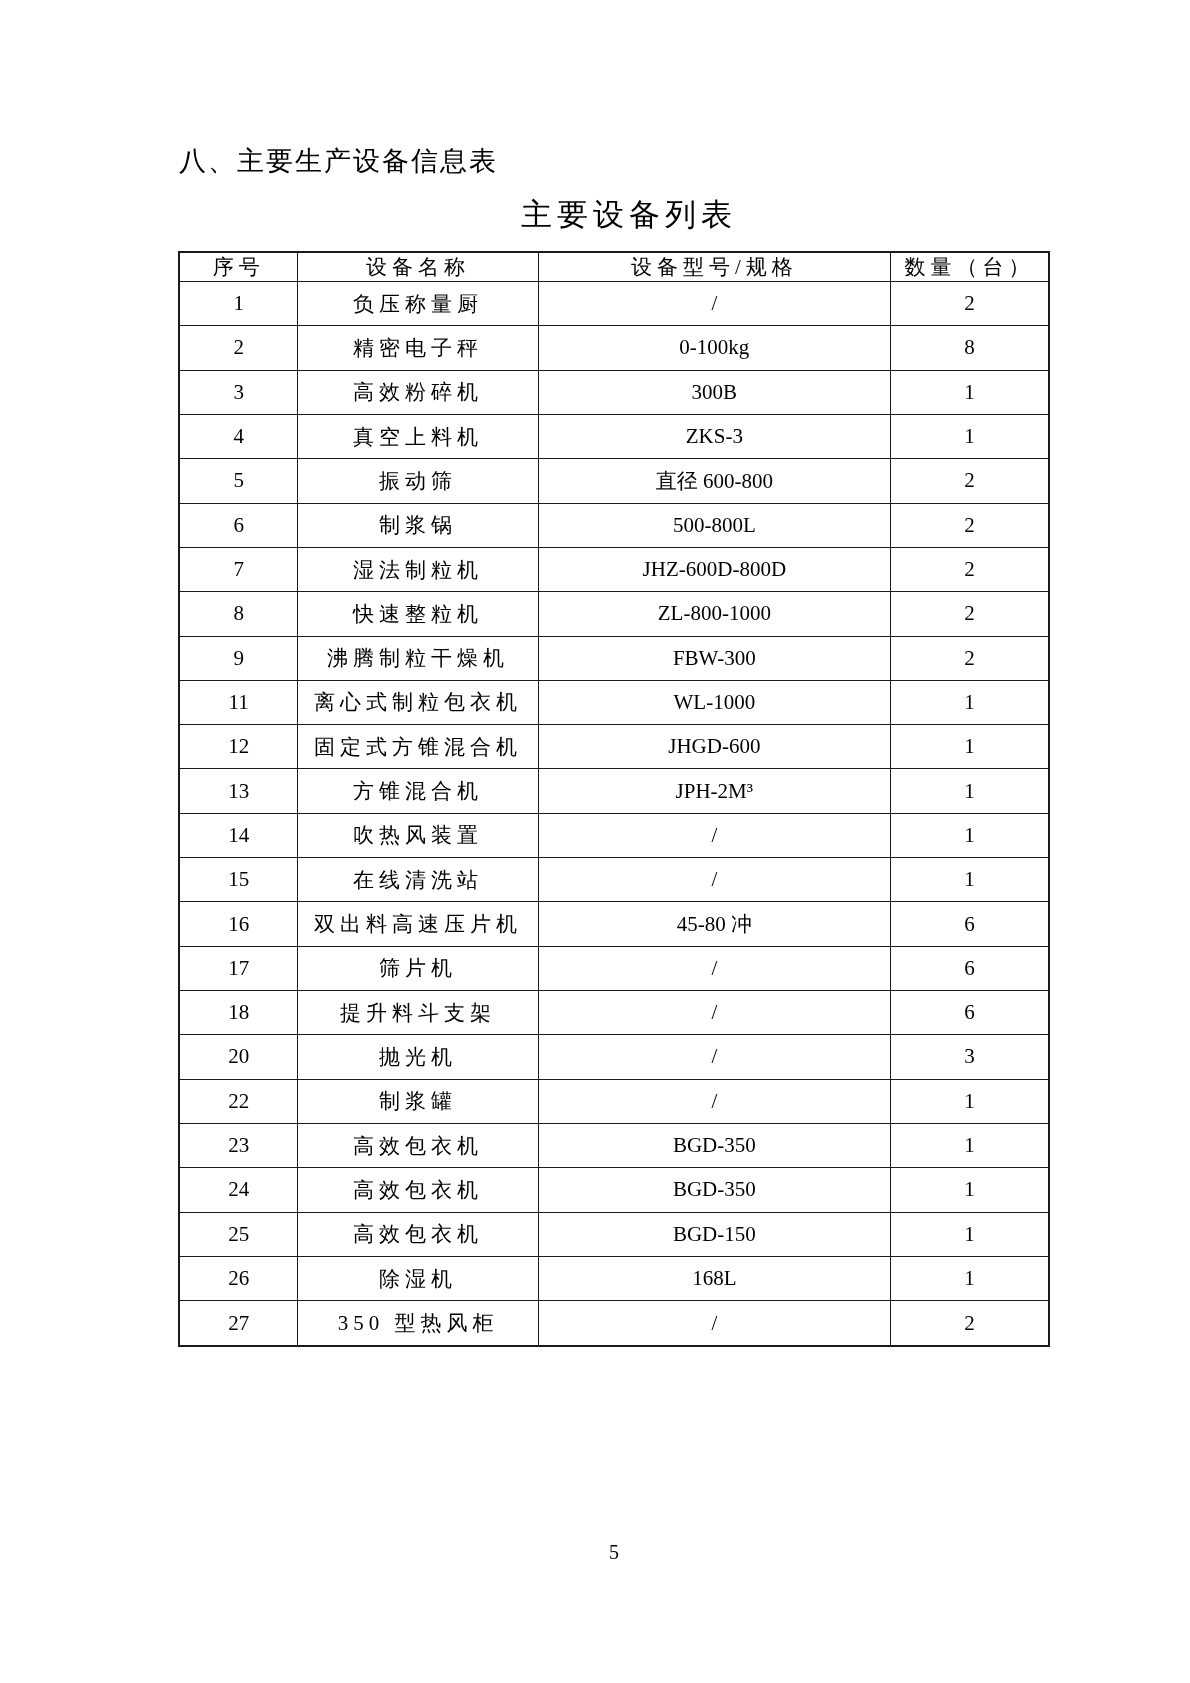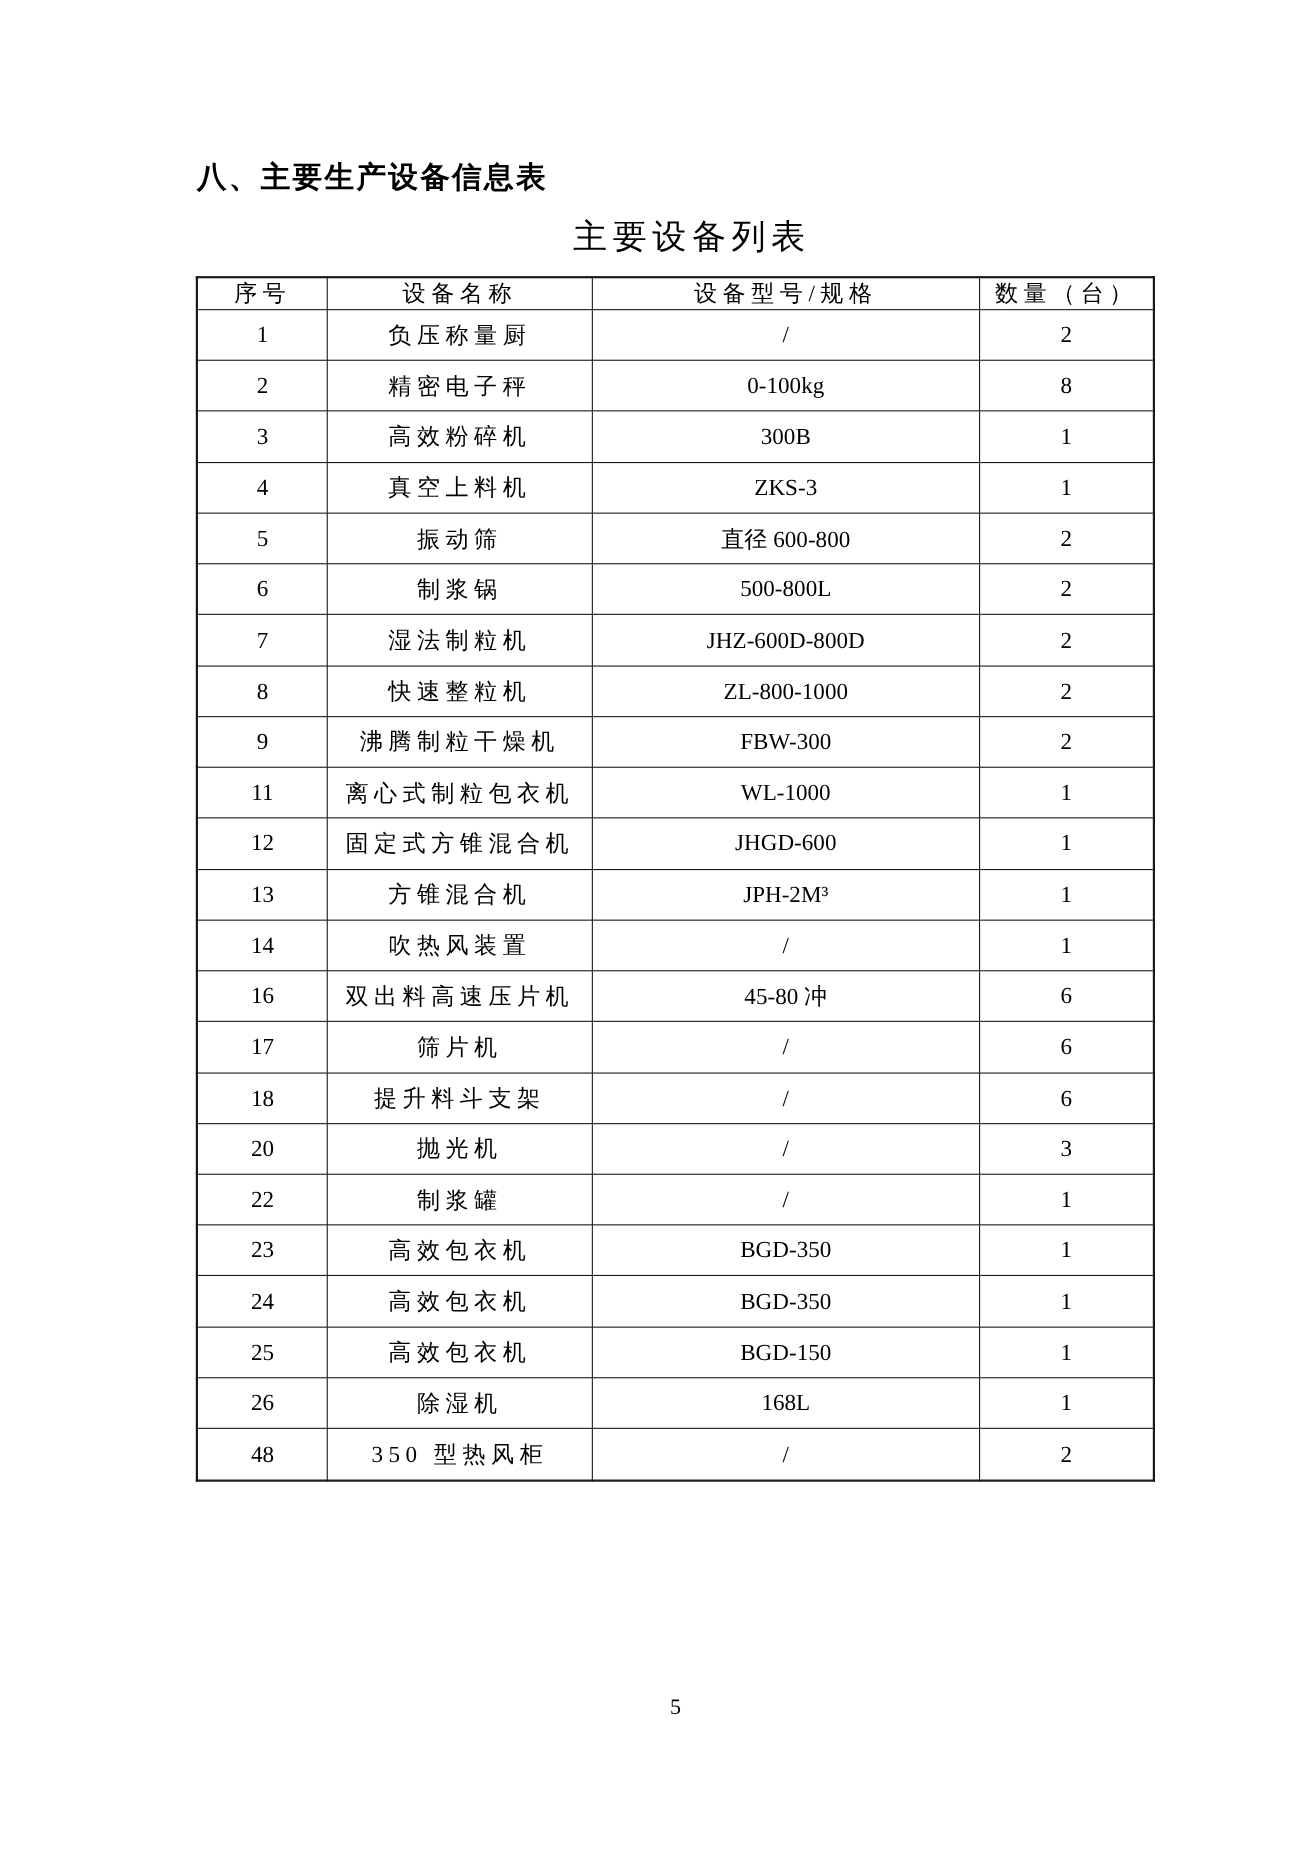--- a/index.html
+++ b/index.html
@@ -17,21 +17,21 @@
   .page {
     position: absolute;
     inset: 0;
     background: #ffffff;
   }
   .heading {
     position: absolute;
     left: 179px;
     top: 143px;
     font-family: "Liberation Sans", sans-serif;
-    font-weight: bold;
+    font-weight: normal;
     font-size: 27px;
     letter-spacing: 2px;
     white-space: nowrap;
   }
   .subtitle {
     position: absolute;
     left: 178px;
     top: 194px;
     width: 872px;
     text-align: center;
@@ -190,20 +190,26 @@
     <td>1</td>
   </tr>
 
   <tr>
     <td>14</td>
     <td class="c-name">吹热风装置</td>
     <td>/</td>
     <td>1</td>
   </tr>
 
+  <tr>
+    <td>15</td>
+    <td class="c-name">在线清洗站</td>
+    <td>/</td>
+    <td>1</td>
+  </tr>
 
   <tr>
     <td>16</td>
     <td class="c-name">双出料高速压片机</td>
     <td>45-80 冲</td>
     <td>6</td>
   </tr>
 
   <tr>
     <td>17</td>
@@ -257,21 +263,21 @@
   </tr>
 
   <tr>
     <td>26</td>
     <td class="c-name">除湿机</td>
     <td>168L</td>
     <td>1</td>
   </tr>
 
   <tr>
-    <td>48</td>
+    <td>27</td>
     <td class="c-name">350 型热风柜</td>
     <td>/</td>
     <td>2</td>
   </tr>
 
 </tbody>
   </table>
 
   <div class="footer-pagenum">5</div>
 

